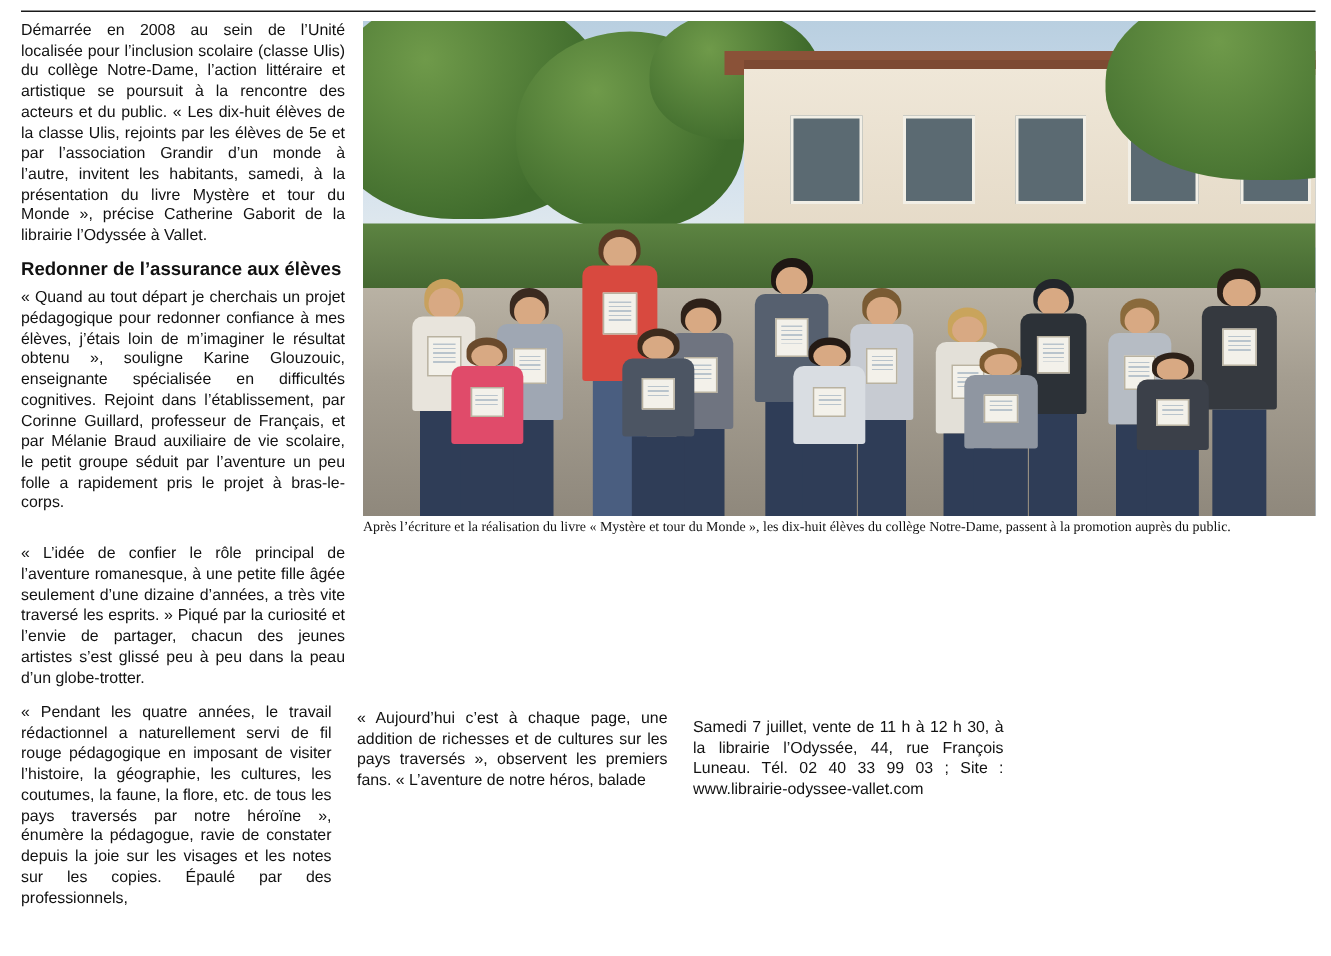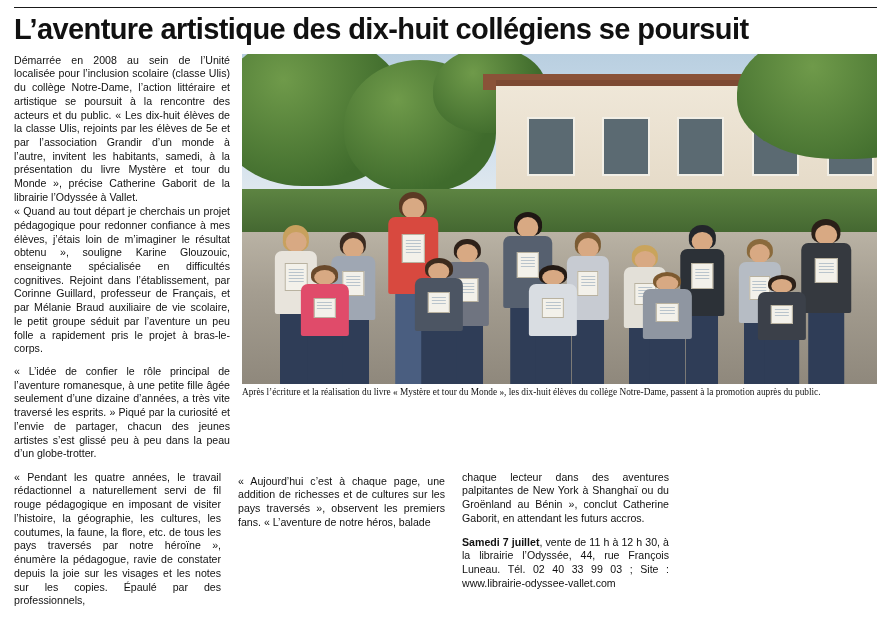--- a/index.html
+++ b/index.html
@@ -93,21 +93,21 @@
   }
   .col {
     width: 207px;
     flex: 0 0 207px;
     font-size: 10.6px;
     line-height: 1.3;
     text-align: justify;
     color: #111;
   }
   .col p { margin: 0; }
-  .col .sig { font-weight: bold; }
+  .col .sig { font-weight: normal; }
   
   .sky {
     position: absolute; left: 0; top: 0; width: 100%; height: 42%;
     background: linear-gradient(180deg, #b9cfe0 0%, #cddded 55%, #dfe8ee 100%);
   }
   .building {
     position: absolute; left: 40%; top: 8%; width: 62%; height: 36%;
     background: linear-gradient(180deg,#efe7d8 0%, #e4d9c6 100%);
     border-top: 6px solid #7d4a33;
   }
@@ -162,30 +162,30 @@
     background: repeating-linear-gradient(180deg,#b9c4cc 0 1px,transparent 1px 3px);
   }
 </style>
 </head>
 <body>
 
 <div class="page">
 
   <hr class="kicker-rule">
 
-  <h1 class="headline">L’aventure artistique des dix-huit collégiens se poursuit</h1>
 
   <div class="top-zone">
 
     <div class="lead-col">
       <p><span>Démarrée en 2008 au sein de l’Unité localisée pour l’inclusion scolaire (classe Ulis) du collège Notre-Dame, l’action littéraire et artistique se poursuit à la rencontre des acteurs et du public. </span><span class="bold">« Les dix-huit élèves de la classe Ulis, rejoints par les élèves de 5e et par l’association Grandir d’un monde à l’autre, invitent les habitants, samedi, à la présentation du livre Mystère et tour du Monde »,</span><span> précise Catherine Gaborit de la librairie l’Odyssée à Vallet.</span></p>
 
+      <p class="subhead">Redonner de l’assurance aux élèves</p>
 
       <p>« Quand au tout départ je cherchais un projet pédagogique pour redonner confiance à mes élèves, j’étais loin de m’imaginer le résultat obtenu », souligne Karine Glouzouic, enseignante spécialisée en difficultés cognitives. Rejoint dans l’établissement, par Corinne Guillard, professeur de Français, et par Mélanie Braud auxiliaire de vie scolaire, le petit groupe séduit par l’aventure un peu folle a rapidement pris le projet à bras-le-corps.</p>
-      <p style="margin-top:9px">« L’idée de confier le rôle principal de l’aventure romanesque, à une petite fille âgée seulement d’une dizaine d’années, a très vite traversé les esprits. » Piqué par la curiosité et l’envie de partager, chacun des jeunes artistes s’est glissé peu à peu dans la peau d’un globe-trotter.</p>
+      <p style="margin-top:20px">« L’idée de confier le rôle principal de l’aventure romanesque, à une petite fille âgée seulement d’une dizaine d’années, a très vite traversé les esprits. » Piqué par la curiosité et l’envie de partager, chacun des jeunes artistes s’est glissé peu à peu dans la peau d’un globe-trotter.</p>
     </div>
 
     <div class="photo-col">
       <div class="photo">
         <div class="sky"></div>
 
         <div class="tree" style="left:-4%; top:-6%; width:30%; height:46%;"></div>
         <div class="tree" style="left:16%; top:2%; width:24%; height:40%;"></div>
         <div class="tree" style="left:30%; top:-2%; width:18%; height:26%;"></div>
 
@@ -332,17 +332,16 @@
 
     <div class="col">
       <p><span class="bold">« Pendant les quatre années, le travail rédactionnel a naturellement servi de fil rouge pédagogique en imposant de visiter l’histoire, la géographie, les cultures, les coutumes, la faune, la flore, etc. de tous les pays traversés par notre héroïne »</span><span>, énumère la pédagogue, ravie de constater depuis la joie sur les visages et les notes sur les copies. Épaulé par des professionnels,</span></p>
     </div>
 
     <div class="col">
       <p style="margin-top:4px"><span class="bold">« Aujourd’hui c’est à chaque page, une addition de richesses et de cultures sur les pays traversés », observent les premiers fans. « L’aventure de notre héros, balade</span></p>
     </div>
 
     <div class="col">
-      <p><span class="bold">chaque lecteur dans des aventures palpitantes de New York à Shanghaï ou du Groënland au Bénin »</span><span>, conclut Catherine Gaborit, en attendant les futurs accros.</span></p>
       <p style="margin-top:10px"><span class="sig">Samedi 7 juillet</span><span>, vente de 11 h à 12 h 30, à la librairie l’Odyssée, 44, rue François Luneau. Tél. 02 40 33 99 03 ; Site : www.librairie-odyssee-vallet.com</span></p>
     </div>
   </div>
 </div>
 
 </body></html>

